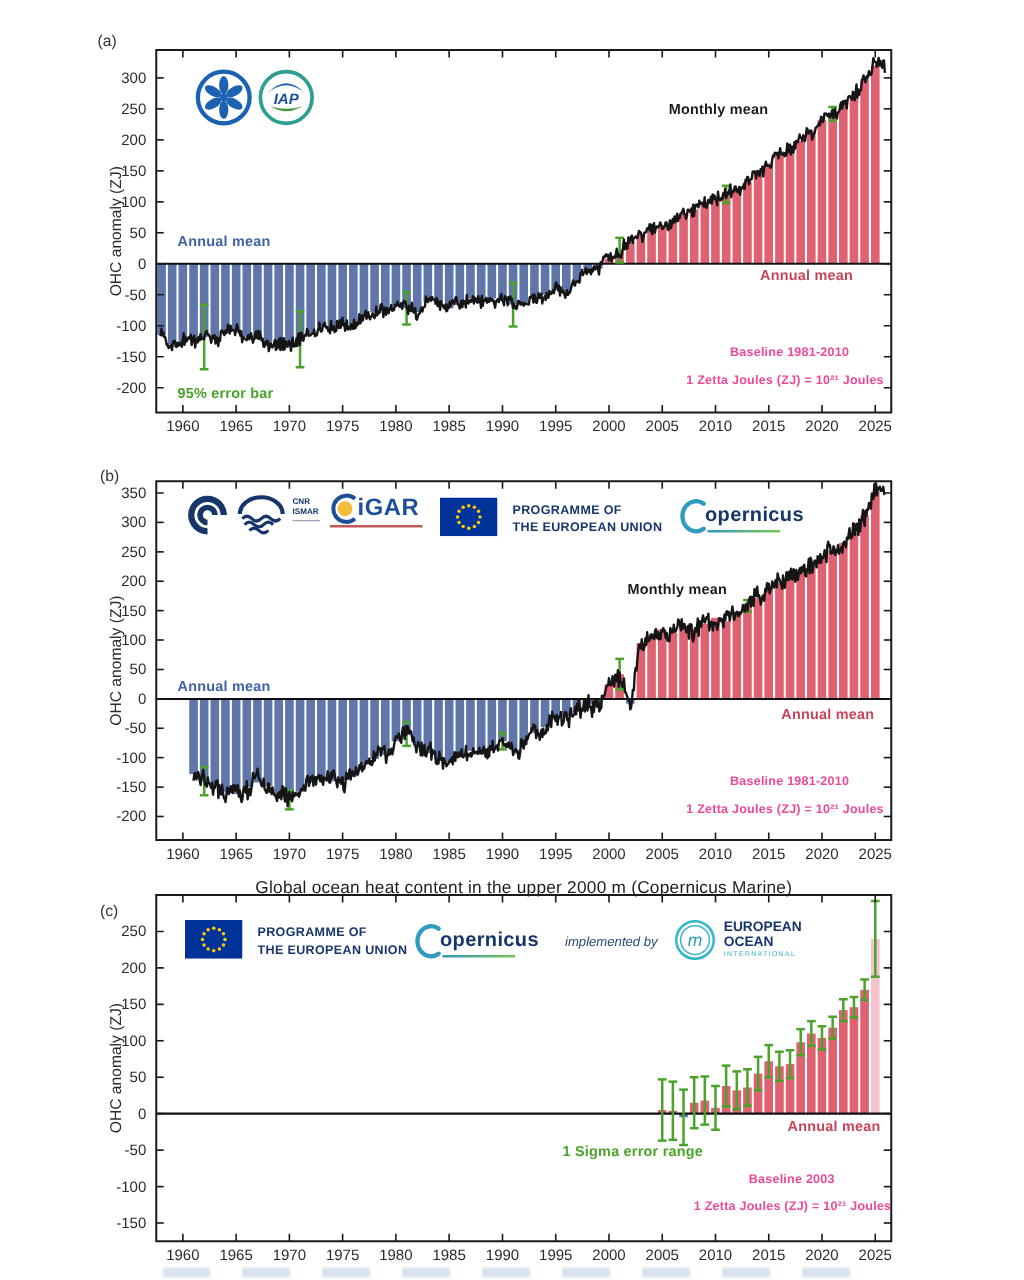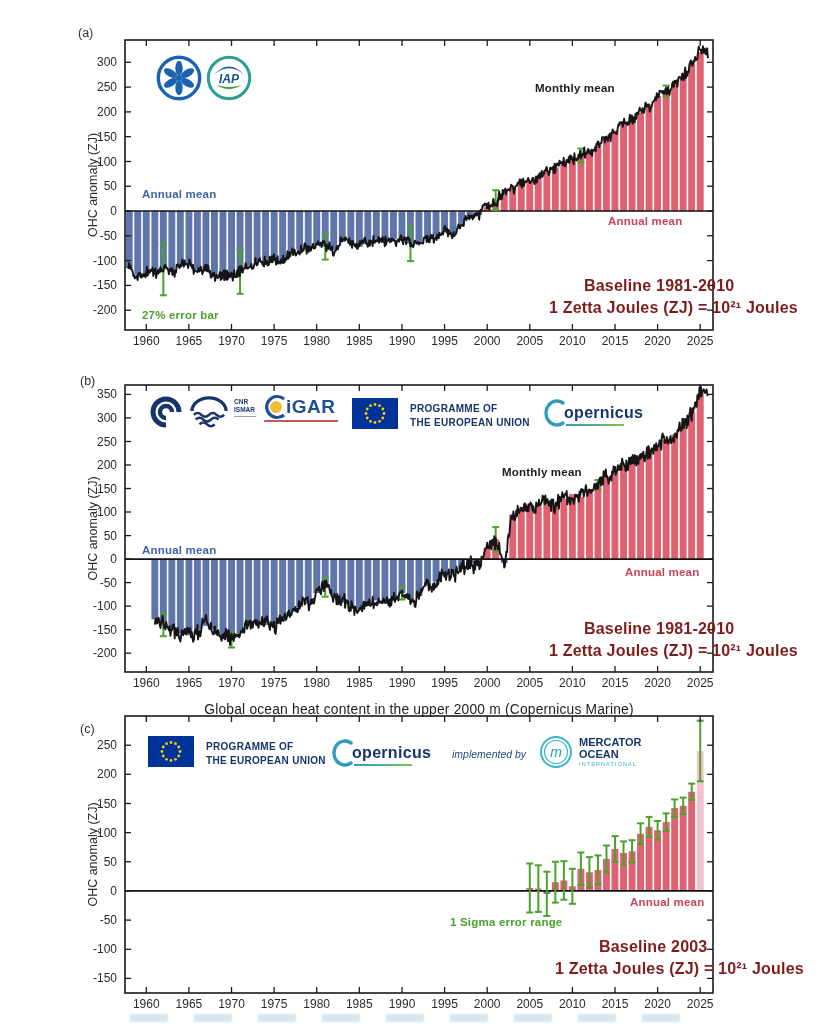--- a/index.html
+++ b/index.html
@@ -7,21 +7,21 @@
        font-family:"Liberation Sans",sans-serif;}
   .panel{position:absolute;left:0;width:819px;}
   .chart{position:absolute;left:0;top:0;}
   .corner{position:absolute;font-size:12.5px;color:#333;}
   .title{position:absolute;left:125px;width:588px;text-align:center;font-size:13.8px;color:#1d1d1d;letter-spacing:.2px;}
   .ann{position:absolute;font-size:11.5px;font-weight:bold;letter-spacing:.2px;white-space:nowrap;}
   .ann-black{color:#1b1b1b;}
   .ann-blue{color:#3f63a8;}
   .ann-red{color:#c9445a;}
   .ann-green{color:#49a32a;}
-  .ann-note{color:#7f1d1d;font-size:16px;padding-left:21px;}
+  .ann-note{color:#ec4899;font-size:10px;padding-left:21px;}
   .tick{font-family:"Liberation Sans",sans-serif;font-size:12px;fill:#2b2b2b;}
   .ylab{font-family:"Liberation Sans",sans-serif;font-size:12.5px;fill:#2b2b2b;}
   .logo{position:absolute;}
   .eu-text span{display:block;font-size:10px;font-weight:bold;color:#16356b;line-height:1.35;letter-spacing:.3px;}
   .cnr-small span{display:block;font-size:6.5px;font-weight:bold;color:#16356b;line-height:1.25;}
   .cnr-small .rule{width:22px;height:1px;background:#9aa6b8;margin-top:2px;}
   .cigar{display:flex;align-items:center;}
   .cigar-word{font-size:19px;font-weight:bold;color:#1d4f96;letter-spacing:.5px;margin-left:-2px;}
   .cigar-sub{position:absolute;left:2px;top:26px;width:74px;height:2px;background:#b03030;opacity:.8;}
   .cop{display:flex;align-items:center;}
@@ -233,21 +233,21 @@
         <circle cx="20" cy="20" r="18" fill="#fff" stroke="#2f9e92" stroke-width="2.6"></circle>
         <path d="M7 17 Q20 3 33 17 Q26.5 11.5 20 11.5 Q13.5 11.5 7 17 Z" fill="#1d5fae"></path>
         <text x="20" y="24.5" text-anchor="middle" font-size="10.5" font-style="italic" font-weight="bold" fill="#174e9b">IAP</text>
         <path d="M9 26 Q20 33 31 26 Q20 29.5 9 26 Z" fill="#3f9c3c"></path>
       </svg>
     </div>
 
     <span class="ann ann-black" style="left:535px;top:82px;">Monthly mean</span>
     <span class="ann ann-blue" style="left:142px;top:188px;">Annual mean</span>
     <span class="ann ann-red" style="left:608px;top:215px;">Annual mean</span>
-    <span class="ann ann-green" style="left:142px;top:309px;">27% error bar</span>
+    <span class="ann ann-green" style="left:142px;top:309px;">95% error bar</span>
     <span class="ann ann-note" style="left:563px;top:277px;">Baseline 1981-2010</span>
     <span class="ann ann-note" style="left:528px;top:299px;">1 Zetta Joules (ZJ) = 10²¹ Joules</span>
   </div>
 
   <div class="panel" style="top:358px;height:342px;">
     <svg id="chart-1" class="chart" width="819" height="342">
         <rect x="151.4" y="201.1" width="6.9" height="60.2" fill="#6076ab"></rect>
         <rect x="159.9" y="201.1" width="6.9" height="65.9" fill="#6076ab"></rect>
         <rect x="168.4" y="201.1" width="6.9" height="69.6" fill="#6076ab"></rect>
         <rect x="176.9" y="201.1" width="6.9" height="74.3" fill="#6076ab"></rect>
@@ -673,21 +673,21 @@
       <div class="cop-sub"></div>
     </div>
     <span class="logo impl" style="left:452px;top:48px;">implemented by</span>
     <div class="logo merc" style="left:538px;top:34px;">
       <svg width="36" height="36" viewBox="0 0 36 36">
         <circle cx="18" cy="18" r="15" fill="none" stroke="#35b6c9" stroke-width="2"></circle>
         <circle cx="18" cy="18" r="11.5" fill="none" stroke="#35b6c9" stroke-width="1.2"></circle>
         <text x="18" y="23" text-anchor="middle" font-size="14" font-style="italic" fill="#2a9db5">m</text>
       </svg>
       <div class="merc-text">
-        <span class="m1">MERCATOR</span>
+        <span class="m1">EUROPEAN</span>
         <span class="m1">OCEAN</span>
         <span class="m3">INTERNATIONAL</span>
       </div>
     </div>
 
     <span class="ann ann-green" style="left:450px;top:216px;">1 Sigma error range</span>
     <span class="ann ann-red" style="left:630px;top:196px;">Annual mean</span>
     <span class="ann ann-note" style="left:578px;top:238px;">Baseline 2003</span>
     <span class="ann ann-note" style="left:534px;top:260px;">1 Zetta Joules (ZJ) = 10²¹ Joules</span>
   </div>

